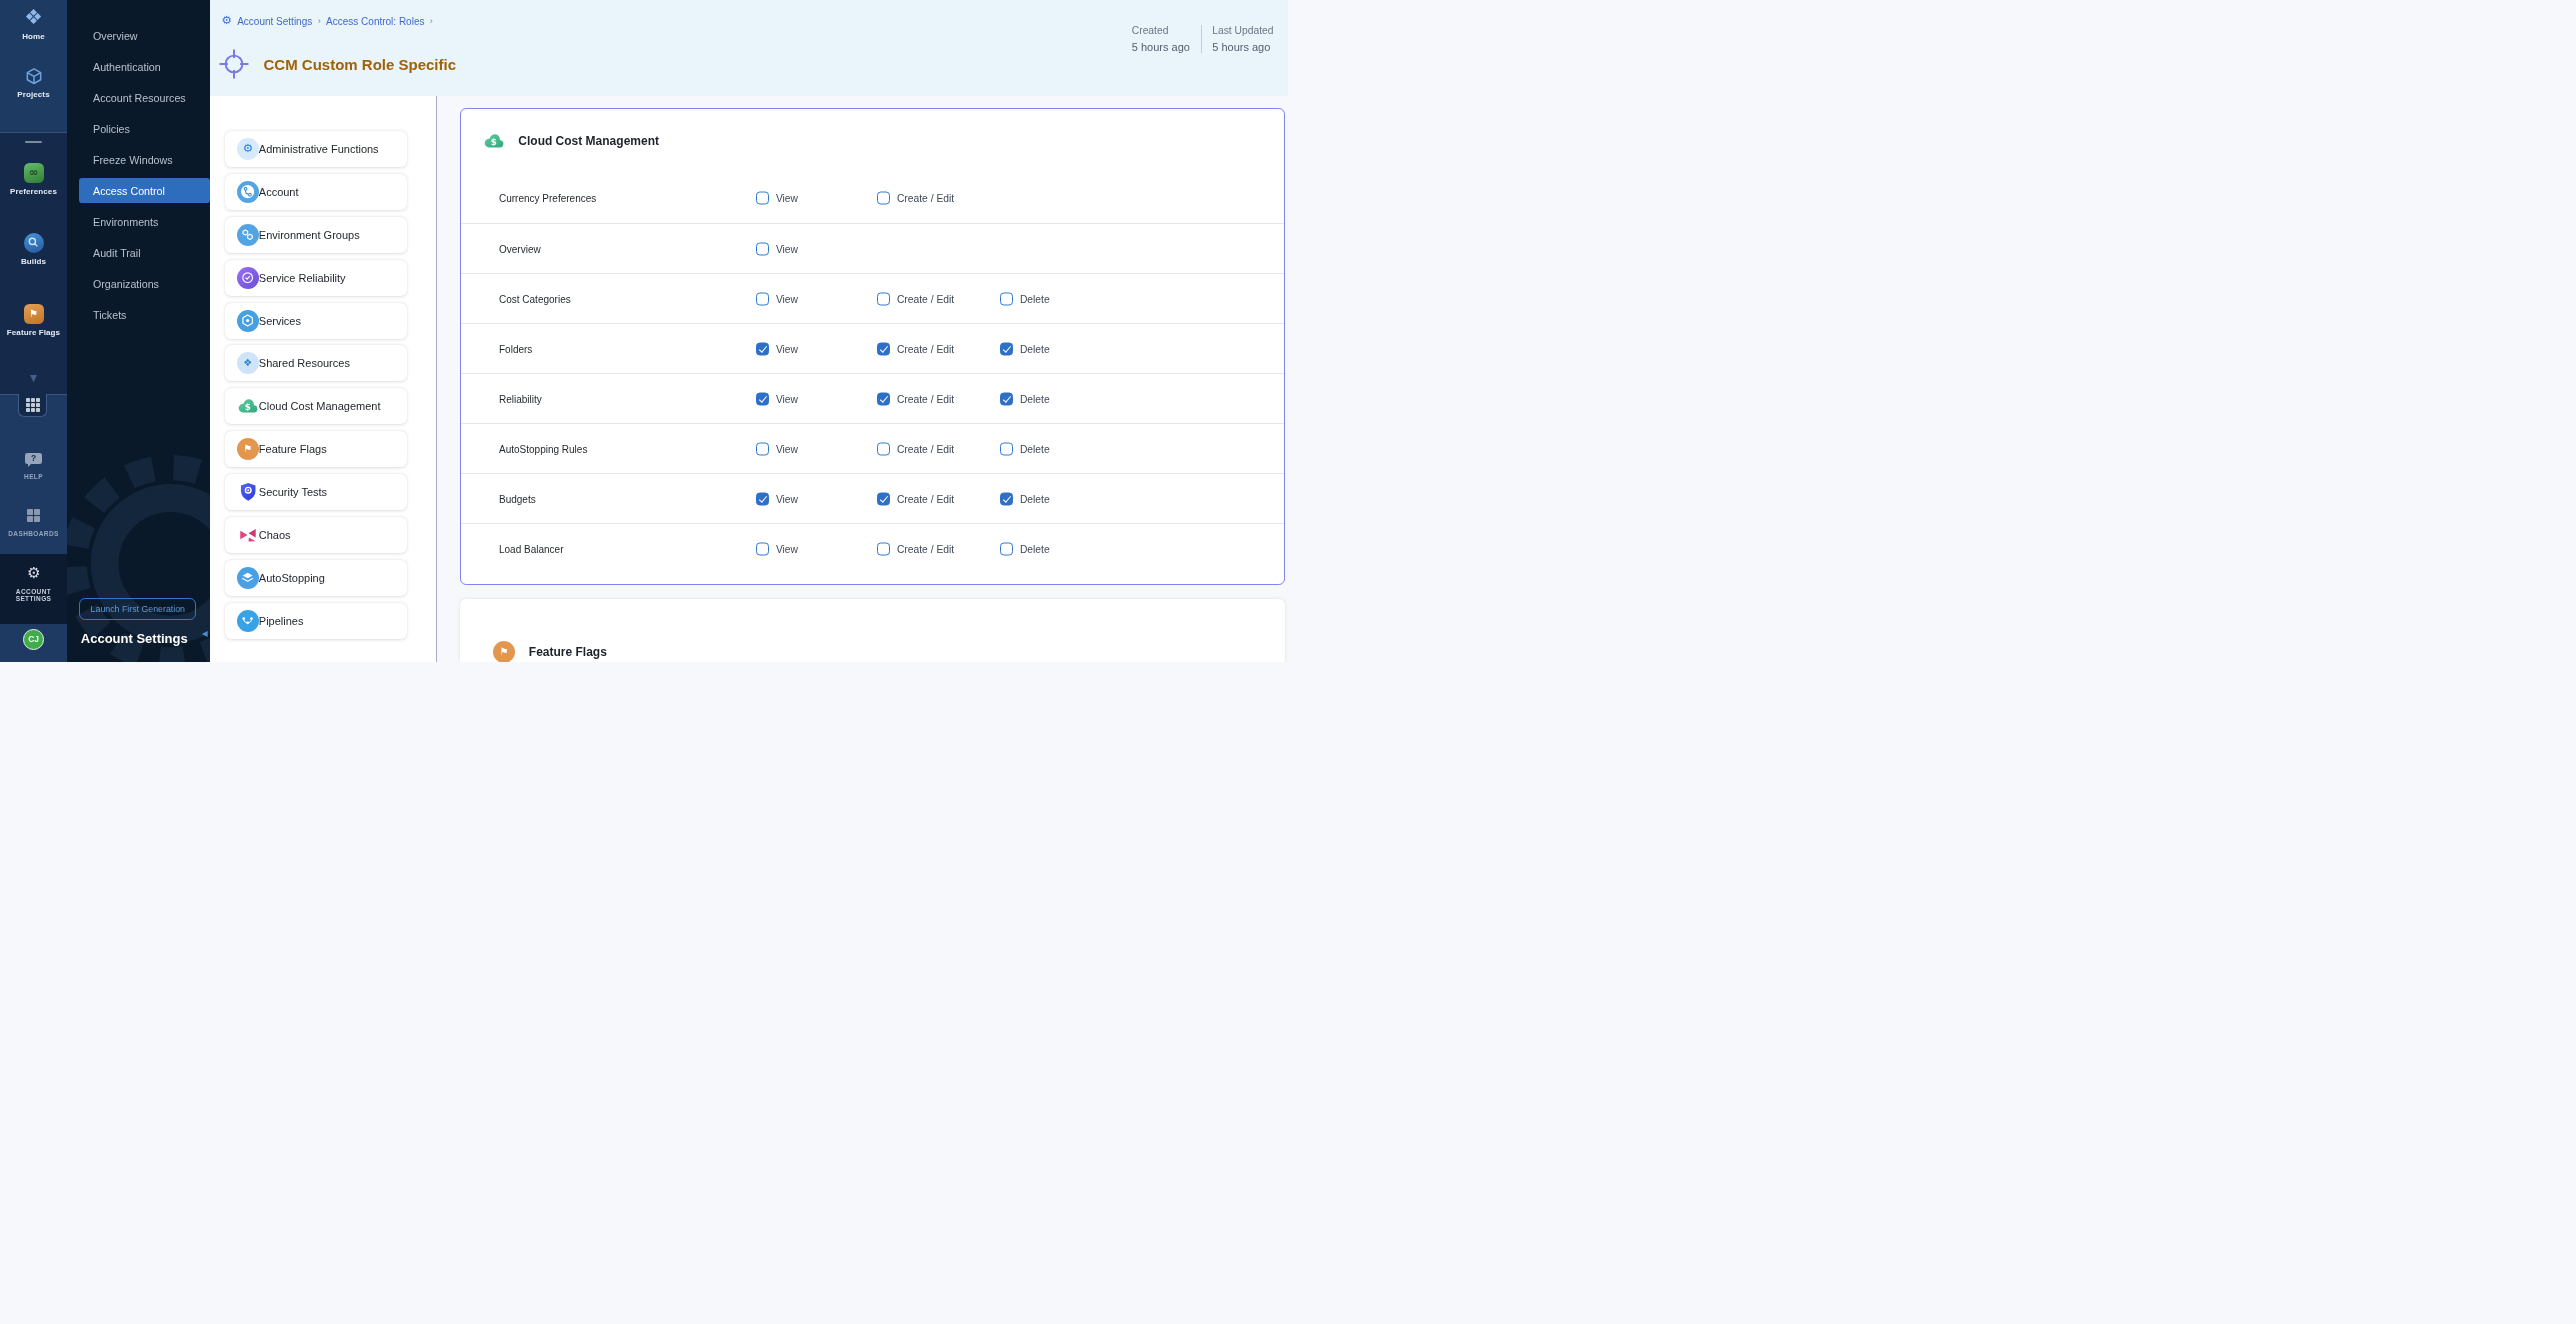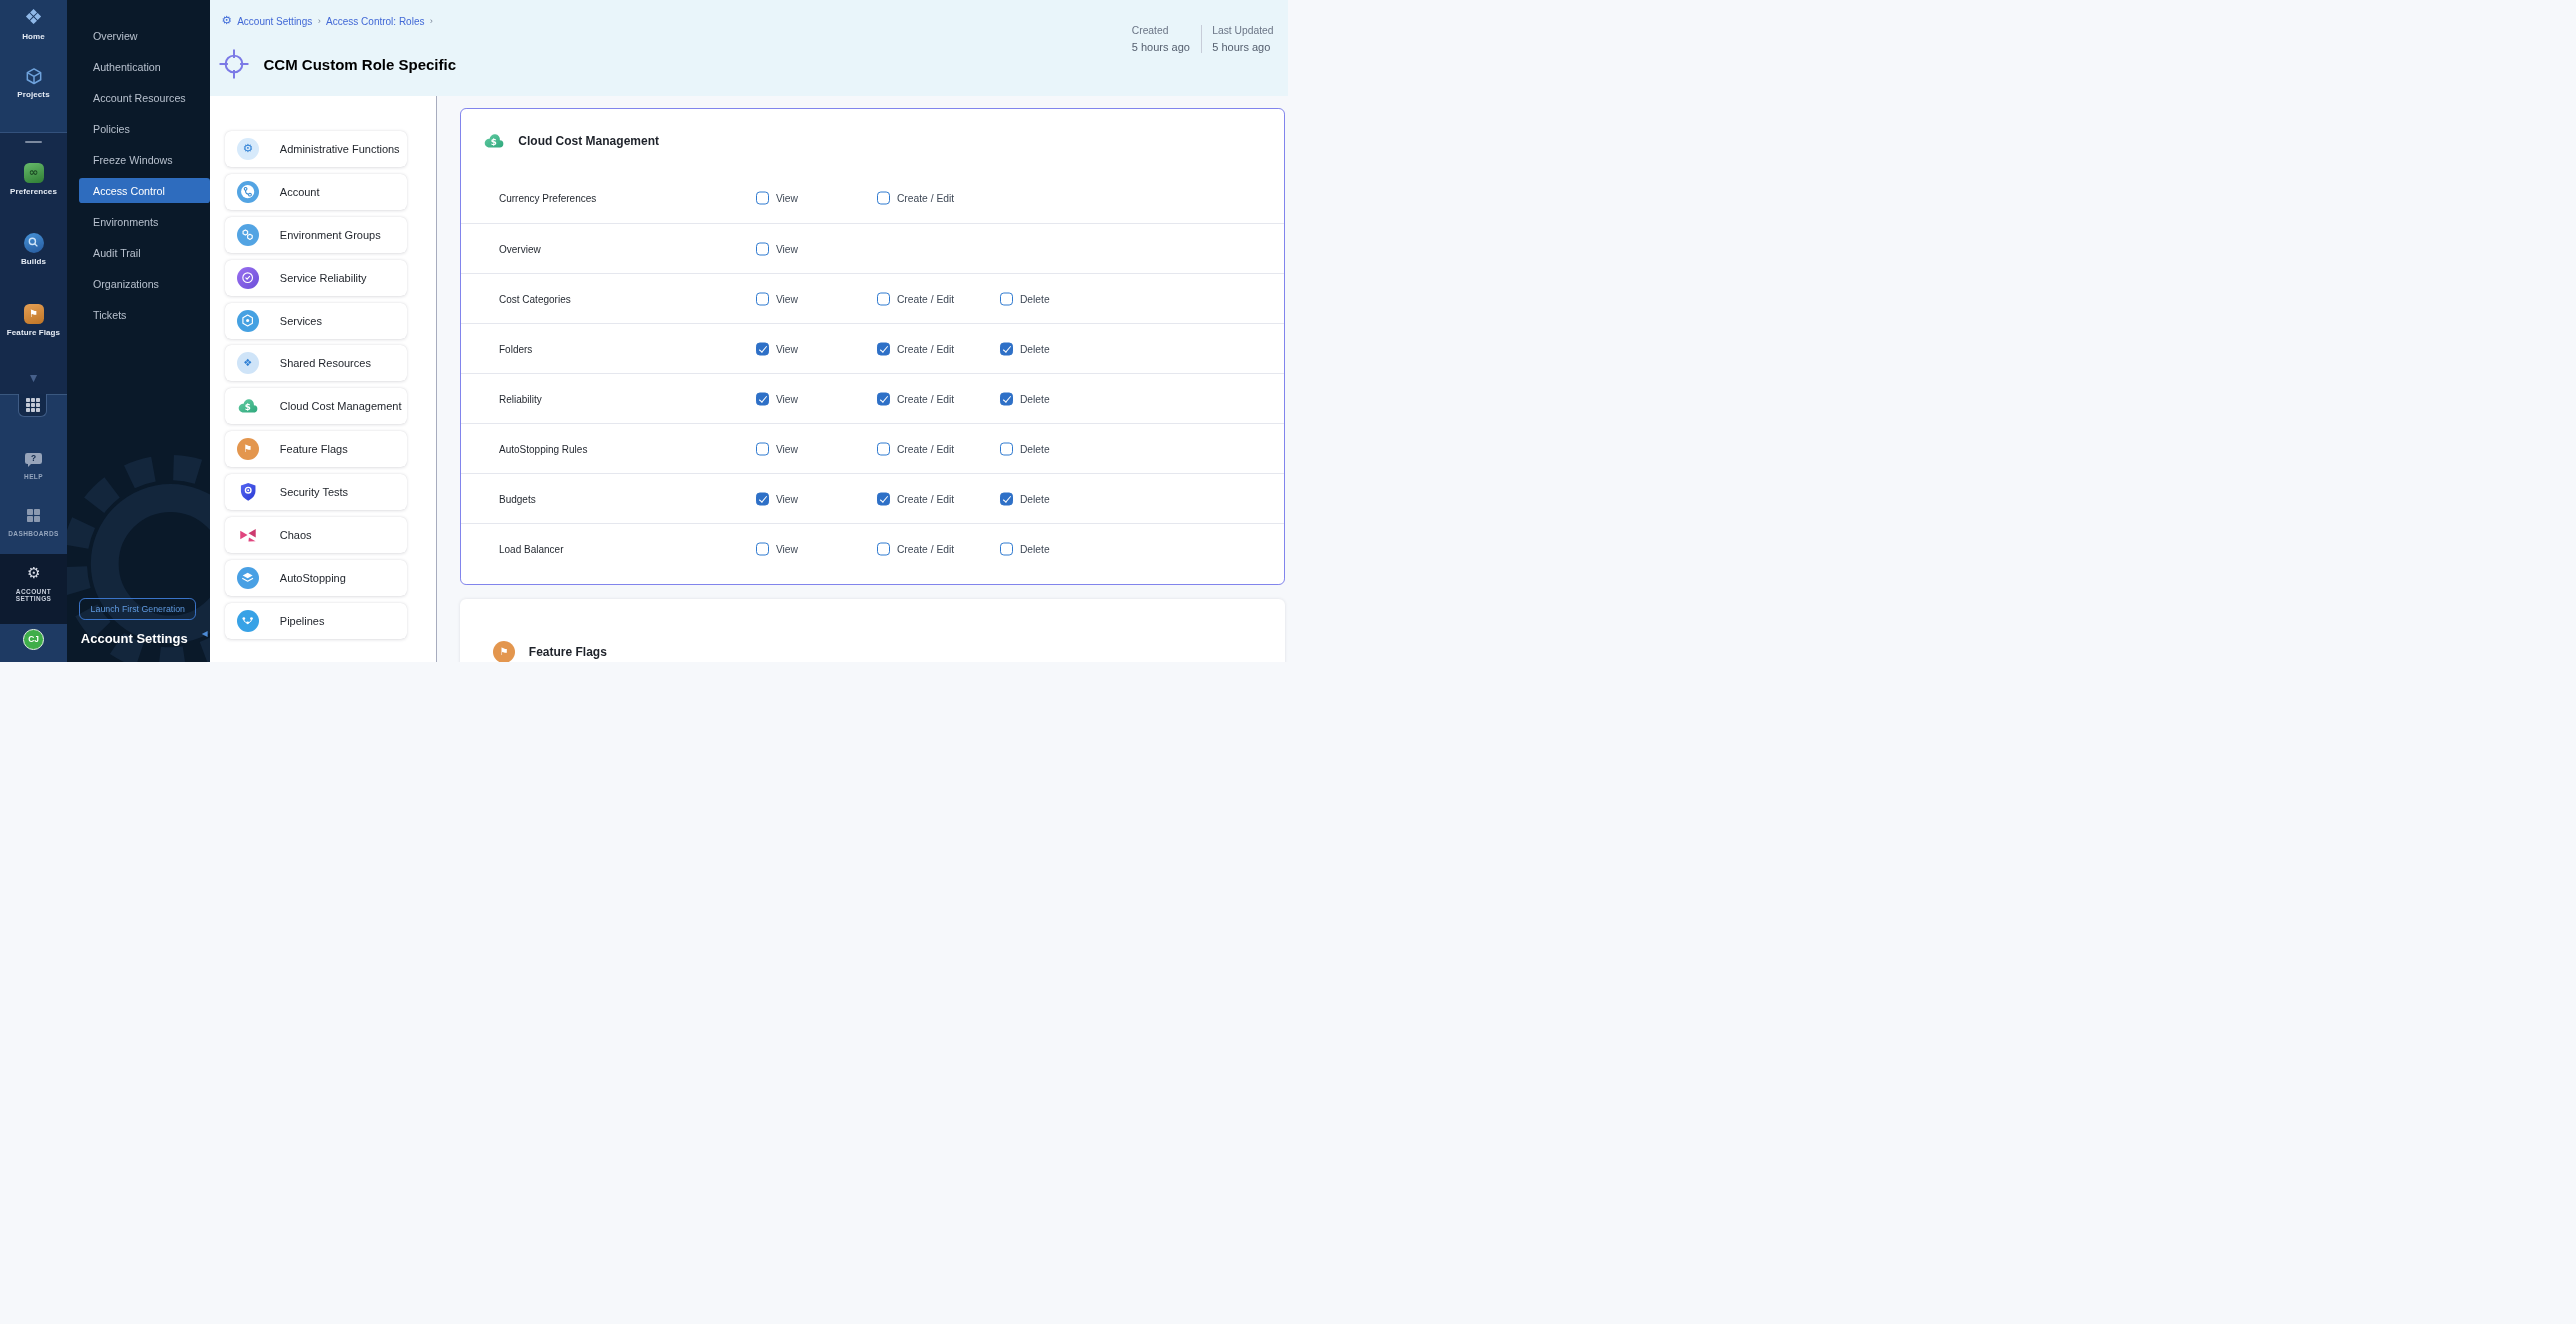--- a/index.html
+++ b/index.html
@@ -45,33 +45,33 @@
   .collapse { position:absolute; right:2.3px; top:630px; font-size:7.7px; color:#4d8bd6; cursor:pointer; }
 
   
   .content { position:absolute; left:210px; top:0; right:0; height:662px; }
   .page-header { position:absolute; left:0; top:0; right:0; height:96px; background:#e9f5fa; z-index:5; }
   .crumbs { position:absolute; left:11.5px; top:15.3px; display:flex; align-items:center; font-size:10px; }
   .crumbs .gear { color:#3f6bd8; font-size:11.5px; margin-right:5.4px; }
   .crumb-link { color:#4168d6; cursor:pointer; }
   .crumb-sep { color:#7b8698; margin:0 5.4px; font-size:9.2px; }
   .title-row { position:absolute; left:7.7px; top:48px; display:flex; align-items:center; }
-  .page-title { font-size:15px; font-weight:600; color:#000000; margin-left:13.8px; }
+  .page-title { font-size:15px; font-weight:600; color:#a16207; margin-left:13.8px; }
   .meta { position:absolute; right:3.8px; top:25px; display:flex; }
   .meta .blk { padding:0 10.7px; }
   .meta .blk + .blk { border-left:0.8px solid #c7ccd8; }
   .meta .mlab { font-size:10.3px; color:#6b7586; margin-bottom:4.6px; }
   .meta .mval { font-size:11px; color:#545e6e; }
 
   .body-area { position:absolute; left:0; top:96px; right:0; bottom:0; }
   .res-col { position:absolute; left:0; top:0; bottom:0; width:227px; background:#fff; padding-top:35px; }
   .res-col:after { content:""; position:absolute; right:0; top:0; bottom:0; width:1.1px; background:#a7acbe; }
   .res-card { width:182px; height:36px; margin:0 0 6.9px 15.3px; background:#fff; border-radius:6.1px; box-shadow:0 0.8px 3.1px rgba(40,41,61,.14), 0 0 0.8px rgba(40,41,61,.12); display:flex; align-items:center; cursor:pointer; }
   .res-ic { width:22px; height:22px; border-radius:50%; display:flex; align-items:center; justify-content:center; margin-left:11.5px; flex:none; }
-  .res-label { margin-left:21px; font-size:11px; font-weight:500; color:#23272e; white-space:nowrap; }
+  .res-label { margin-left:0; font-size:11px; font-weight:500; color:#23272e; white-space:nowrap; }
 
   .perm-area { position:absolute; left:228px; top:0; right:0; bottom:0; background:#f6f8fb; padding:12.3px 0 0 22px; }
   .perm-card { width:825px; background:#fff; border:1.5px solid #8184ec; border-radius:6.1px; padding-bottom:10.7px; }
   .card-head { height:64px; display:flex; align-items:center; padding-left:21.5px; }
   .card-title { font-size:12px; font-weight:600; color:#1e222a; margin-left:13.8px; }
   .perm-row { height:50px; position:relative; }
   .perm-row + .perm-row { border-top:0.8px solid #e5e7ee; }
   .row-label { position:absolute; left:38px; top:50%; transform:translateY(-50%); font-size:10px; color:#1f242c; }
   .perm-cell { position:absolute; top:50%; transform:translateY(-50%); display:flex; align-items:center; cursor:pointer; }
   .cb { width:13px; height:13px; border:1.2px solid #2f7ad0; border-radius:3.8px; background:#fff; position:relative; flex:none; }

